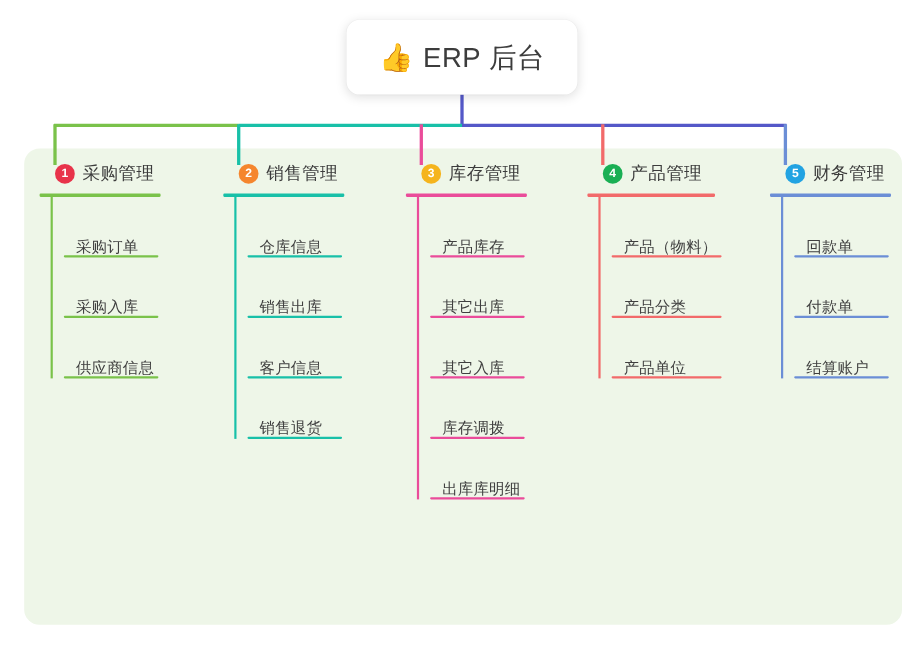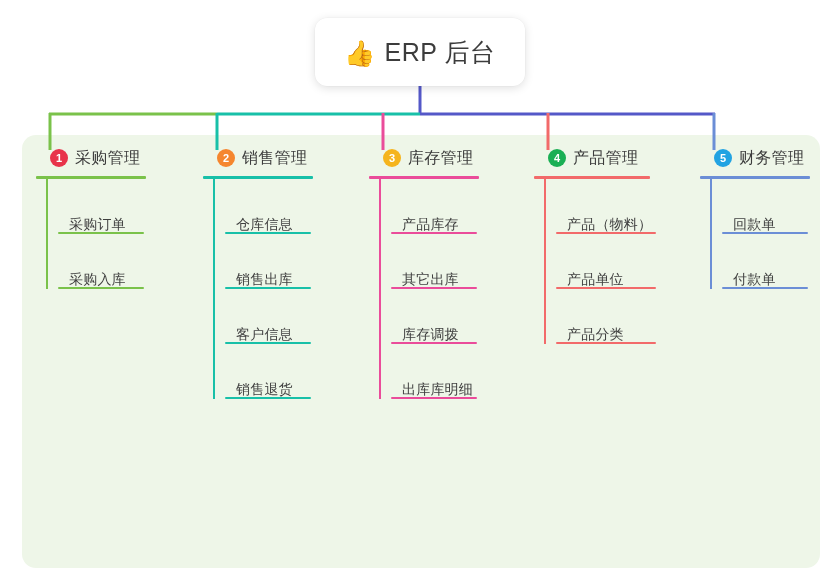--- a/index.html
+++ b/index.html
@@ -171,20 +171,24 @@
         <div class="leaves">
           <div class="spine" style="background: rgb(122, 194, 74);"></div>
           <div class="leaf">
             <span class="leaf-label">采购订单</span>
             <div class="leaf-rule" style="background: rgb(122, 194, 74); width: 86px;"></div>
           </div>
           <div class="leaf">
             <span class="leaf-label">采购入库</span>
             <div class="leaf-rule" style="background: rgb(122, 194, 74); width: 86px;"></div>
           </div>
+          <div class="leaf">
+            <span class="leaf-label">供应商信息</span>
+            <div class="leaf-rule" style="background: rgb(122, 194, 74); width: 86px;"></div>
+          </div>
         </div>
       </div>
       <div class="column" style="left: 203px;">
         <div class="col-header">
           <span class="badge" style="background: rgb(245, 134, 46);">2</span>
           <span class="col-title">销售管理</span>
         </div>
         <div class="col-rule" style="background: rgb(24, 192, 168); width: 110px;"></div>
         <div class="leaves">
           <div class="spine" style="background: rgb(24, 192, 168);"></div>
@@ -216,20 +220,24 @@
           <div class="spine" style="background: rgb(234, 76, 154);"></div>
           <div class="leaf">
             <span class="leaf-label">产品库存</span>
             <div class="leaf-rule" style="background: rgb(234, 76, 154); width: 86px;"></div>
           </div>
           <div class="leaf">
             <span class="leaf-label">其它出库</span>
             <div class="leaf-rule" style="background: rgb(234, 76, 154); width: 86px;"></div>
           </div>
           <div class="leaf">
+            <span class="leaf-label">其它入库</span>
+            <div class="leaf-rule" style="background: rgb(234, 76, 154); width: 86px;"></div>
+          </div>
+          <div class="leaf">
             <span class="leaf-label">库存调拨</span>
             <div class="leaf-rule" style="background: rgb(234, 76, 154); width: 86px;"></div>
           </div>
           <div class="leaf">
             <span class="leaf-label">出库库明细</span>
             <div class="leaf-rule" style="background: rgb(234, 76, 154); width: 86px;"></div>
           </div>
         </div>
       </div>
       <div class="column" style="left: 534px;">
@@ -238,42 +246,46 @@
           <span class="col-title">产品管理</span>
         </div>
         <div class="col-rule" style="background: rgb(242, 106, 106); width: 116px;"></div>
         <div class="leaves">
           <div class="spine" style="background: rgb(242, 106, 106);"></div>
           <div class="leaf">
             <span class="leaf-label">产品（物料）</span>
             <div class="leaf-rule" style="background: rgb(242, 106, 106); width: 100px;"></div>
           </div>
           <div class="leaf">
+            <span class="leaf-label">产品分类</span>
+            <div class="leaf-rule" style="background: rgb(242, 106, 106); width: 100px;"></div>
+          </div>
+          <div class="leaf">
             <span class="leaf-label">产品单位</span>
             <div class="leaf-rule" style="background: rgb(242, 106, 106); width: 100px;"></div>
           </div>
-          <div class="leaf">
-            <span class="leaf-label">产品分类</span>
-            <div class="leaf-rule" style="background: rgb(242, 106, 106); width: 100px;"></div>
-          </div>
         </div>
       </div>
       <div class="column" style="left: 700px;">
         <div class="col-header">
           <span class="badge" style="background: rgb(34, 163, 226);">5</span>
           <span class="col-title">财务管理</span>
         </div>
         <div class="col-rule" style="background: rgb(107, 142, 214); width: 110px;"></div>
         <div class="leaves">
           <div class="spine" style="background: rgb(107, 142, 214);"></div>
           <div class="leaf">
             <span class="leaf-label">回款单</span>
             <div class="leaf-rule" style="background: rgb(107, 142, 214); width: 86px;"></div>
           </div>
           <div class="leaf">
             <span class="leaf-label">付款单</span>
             <div class="leaf-rule" style="background: rgb(107, 142, 214); width: 86px;"></div>
           </div>
+          <div class="leaf">
+            <span class="leaf-label">结算账户</span>
+            <div class="leaf-rule" style="background: rgb(107, 142, 214); width: 86px;"></div>
+          </div>
         </div>
       </div>
     </div>
 
 </div>
 
 </body></html>

